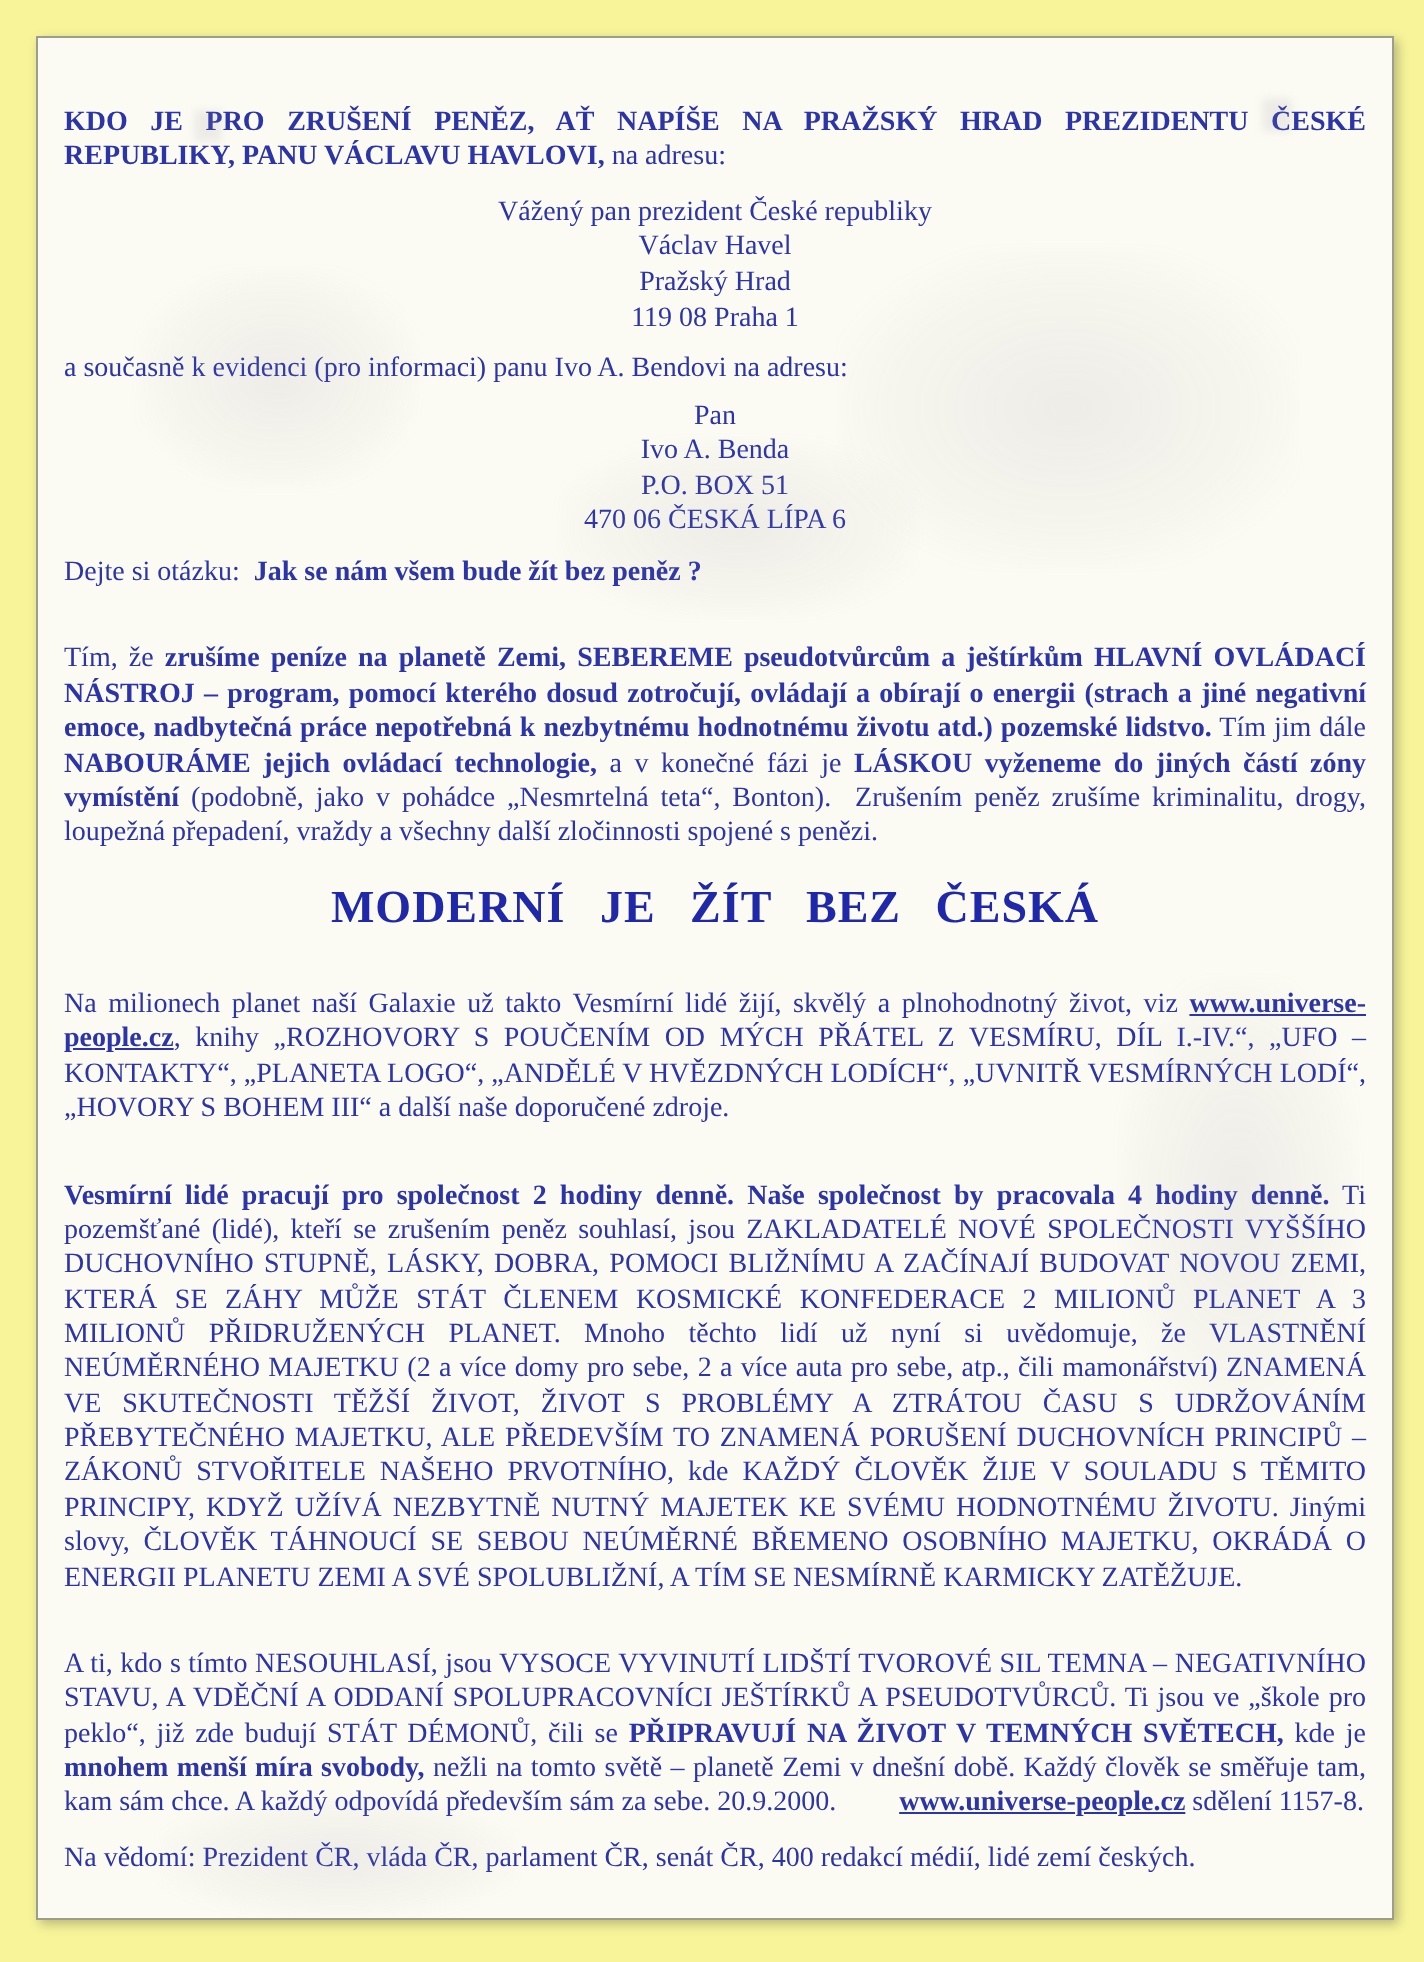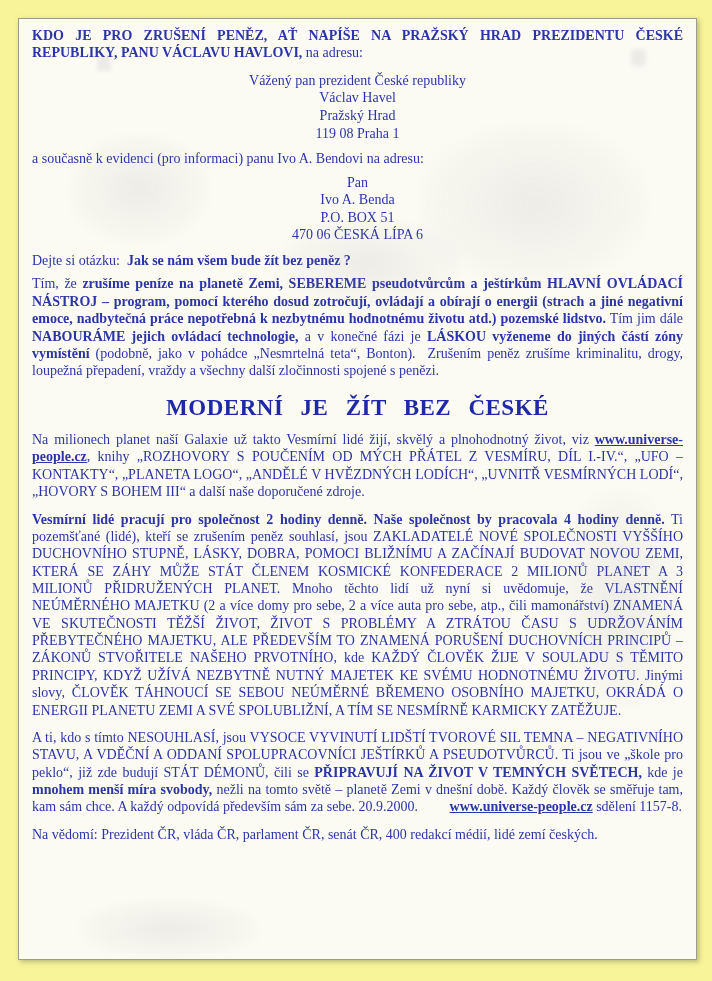--- a/index.html
+++ b/index.html
@@ -43,21 +43,21 @@
   h2{
     margin:14px 0 9px 0;
     text-align:center;
     font-size:23px;
     letter-spacing:.5px;
     word-spacing:11px;
     color:var(--heading);
     font-weight:bold;
   }
   p{margin:0 0 10px 0;}
-  p.just{text-align:justify;}
+  p.just{text-align:justify;margin-top:26px;}
   .addr{
     text-align:center;
     margin:2px 0 8px 0;
     line-height:1.26;
   }
   .evidence{margin:0 0 6px 0;}
   .question{margin:0 0 6px 0;}
   .cc{margin:6px 0 0 0;}
   
   .ghost{
@@ -94,21 +94,21 @@
     <div>Pan</div>
     <div>Ivo A. Benda</div>
     <div>P.O. BOX 51</div>
     <div>470 06  ČESKÁ LÍPA 6</div>
   </div>
 
   <p class="question"><span>Dejte si otázku:&nbsp; </span><span style="font-weight: bold;">Jak se nám všem bude žít bez peněz ?</span></p>
 
   <p class="just"><span>Tím, že </span><span style="font-weight: bold;">zrušíme peníze na planetě Zemi, SEBEREME pseudotvůrcům a ještírkům HLAVNÍ OVLÁDACÍ NÁSTROJ – program, pomocí kterého dosud zotročují, ovládají a obírají o energii (strach a jiné negativní emoce, nadbytečná práce nepotřebná k nezbytnému hodnotnému životu atd.) pozemské lidstvo.</span><span> Tím jim dále </span><span style="font-weight: bold;">NABOURÁME jejich ovládací technologie,</span><span> a v konečné fázi je </span><span style="font-weight: bold;">LÁSKOU vyženeme do jiných částí zóny vymístění</span><span> (podobně, jako v pohádce „Nesmrtelná teta“, Bonton).&nbsp; Zrušením peněz zrušíme kriminalitu, drogy, loupežná přepadení, vraždy a všechny další zločinnosti spojené s penězi.</span></p>
 
-  <h2>MODERNÍ JE ŽÍT BEZ ČESKÉ</h2>
+  <h2>MODERNÍ JE ŽÍT BEZ ČESKÁ</h2>
 
   <p class="just"><span>Na milionech planet naší Galaxie už takto Vesmírní lidé žijí, skvělý a plnohodnotný život, viz </span><span style="font-weight: bold; text-decoration: underline;">www.universe-people.cz</span><span>, knihy „ROZHOVORY S POUČENÍM OD MÝCH PŘÁTEL Z VESMÍRU, DÍL I.-IV.“, „UFO – KONTAKTY“, „PLANETA LOGO“, „ANDĚLÉ V HVĚZDNÝCH LODÍCH“, „UVNITŘ VESMÍRNÝCH LODÍ“, „HOVORY S BOHEM III“ a další naše doporučené zdroje.</span></p>
 
 
   <p class="just"><span style="font-weight: bold;">Vesmírní lidé pracují pro společnost 2 hodiny denně. Naše společnost by pracovala 4 hodiny denně.</span><span> Ti pozemšťané (lidé), kteří se zrušením peněz souhlasí, jsou ZAKLADATELÉ NOVÉ SPOLEČNOSTI VYŠŠÍHO DUCHOVNÍHO STUPNĚ, LÁSKY, DOBRA, POMOCI BLIŽNÍMU A ZAČÍNAJÍ BUDOVAT NOVOU ZEMI, KTERÁ SE ZÁHY MŮŽE STÁT ČLENEM KOSMICKÉ KONFEDERACE 2 MILIONŮ PLANET A 3 MILIONŮ PŘIDRUŽENÝCH PLANET. Mnoho těchto lidí už nyní si uvědomuje, že VLASTNĚNÍ NEÚMĚRNÉHO MAJETKU (2 a více domy pro sebe, 2 a více auta pro sebe, atp., čili mamonářství) ZNAMENÁ VE SKUTEČNOSTI TĚŽŠÍ ŽIVOT, ŽIVOT S PROBLÉMY A ZTRÁTOU ČASU S UDRŽOVÁNÍM PŘEBYTEČNÉHO MAJETKU, ALE PŘEDEVŠÍM TO ZNAMENÁ PORUŠENÍ DUCHOVNÍCH PRINCIPŮ – ZÁKONŮ STVOŘITELE NAŠEHO PRVOTNÍHO, kde KAŽDÝ ČLOVĚK ŽIJE V SOULADU S TĚMITO PRINCIPY, KDYŽ UŽÍVÁ NEZBYTNĚ NUTNÝ MAJETEK KE SVÉMU HODNOTNÉMU ŽIVOTU. Jinými slovy, ČLOVĚK TÁHNOUCÍ SE SEBOU NEÚMĚRNÉ BŘEMENO OSOBNÍHO MAJETKU, OKRÁDÁ O ENERGII PLANETU ZEMI A SVÉ SPOLUBLIŽNÍ, A TÍM SE NESMÍRNĚ KARMICKY ZATĚŽUJE.</span></p>
 
   <p class="just"><span>A ti, kdo s tímto NESOUHLASÍ, jsou VYSOCE VYVINUTÍ LIDŠTÍ TVOROVÉ SIL TEMNA – NEGATIVNÍHO STAVU, A VDĚČNÍ A ODDANÍ SPOLUPRACOVNÍCI JEŠTÍRKŮ A PSEUDOTVŮRCŮ. Ti jsou ve „škole pro peklo“, již zde budují STÁT DÉMONŮ, čili se </span><span style="font-weight: bold;">PŘIPRAVUJÍ NA ŽIVOT V TEMNÝCH SVĚTECH,</span><span> kde je </span><span style="font-weight: bold;">mnohem menší míra svobody,</span><span> nežli na tomto světě – planetě Zemi v dnešní době. Každý člověk se směřuje tam, kam sám chce. A každý odpovídá především sám za sebe. 20.9.2000.&nbsp;&nbsp;&nbsp;&nbsp;&nbsp;&nbsp;&nbsp;&nbsp; </span><span style="font-weight: bold; text-decoration: underline;">www.universe-people.cz</span><span> sdělení 1157-8.</span></p>
 
   <p class="cc">Na vědomí: Prezident ČR, vláda ČR, parlament ČR, senát ČR, 400 redakcí médií, lidé zemí českých.</p>
 

